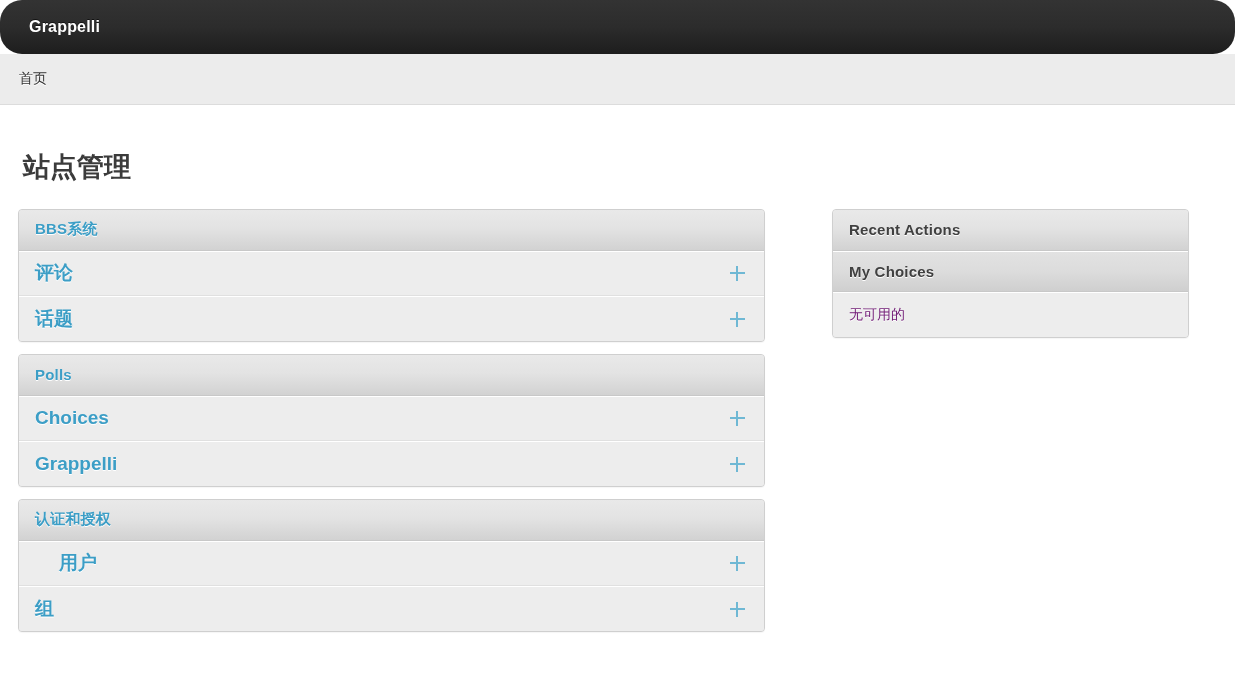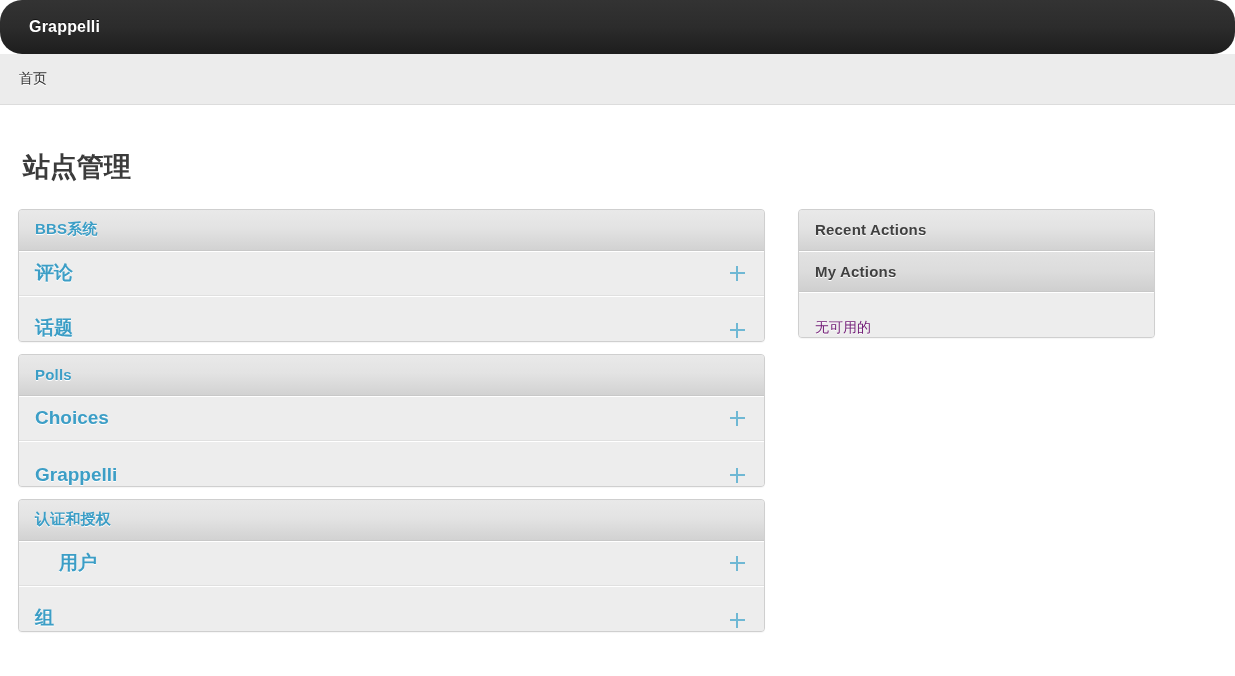--- a/index.html
+++ b/index.html
@@ -60,20 +60,21 @@
     font-weight: bold;
     color: #3b3b3b;
     text-shadow: 0 1px 0 #fff;
     line-height: 1.1;
   }
 
   #columns {
     display: flex;
     align-items: flex-start;
     padding: 22px 0 0 0;
+    gap: 34px;
   }
   #main-col {
     width: 747px;
     margin-left: 18px;
   }
   #side-col {
     width: 357px;
     margin-left: 33px;
   }
 
@@ -113,21 +114,21 @@
 
   .row {
     height: 45px;
     display: flex;
     align-items: center;
     padding: 0 16px;
     background: #ededed;
     border-top: 1px solid #ffffff;
     border-bottom: 1px solid #e0e0e0;
   }
-  .row:last-child { border-bottom: none; align-items: flex-end; }
+  .row:last-child { border-bottom: none; }
   .row .label {
     flex: 1 1 auto;
     font-size: 19px;
     font-weight: bold;
     color: #3c9ec6;
     text-shadow: 0 1px 0 #fff;
   }
   .row .label.plain {
     font-weight: normal;
     color: #701a75;
@@ -217,21 +218,21 @@
       </div>
 
     </div>
 
     <div id="side-col">
       <div class="module">
         <div class="module-head dark-title">
           <span class="title">Recent Actions</span>
         </div>
         <div class="module-head sub dark-title">
-          <span class="title">My Actions</span>
+          <span class="title">My Choices</span>
         </div>
         <div class="row">
           <span class="label plain">无可用的</span>
         </div>
       </div>
     </div>
 
   </div>
 </div>
 

